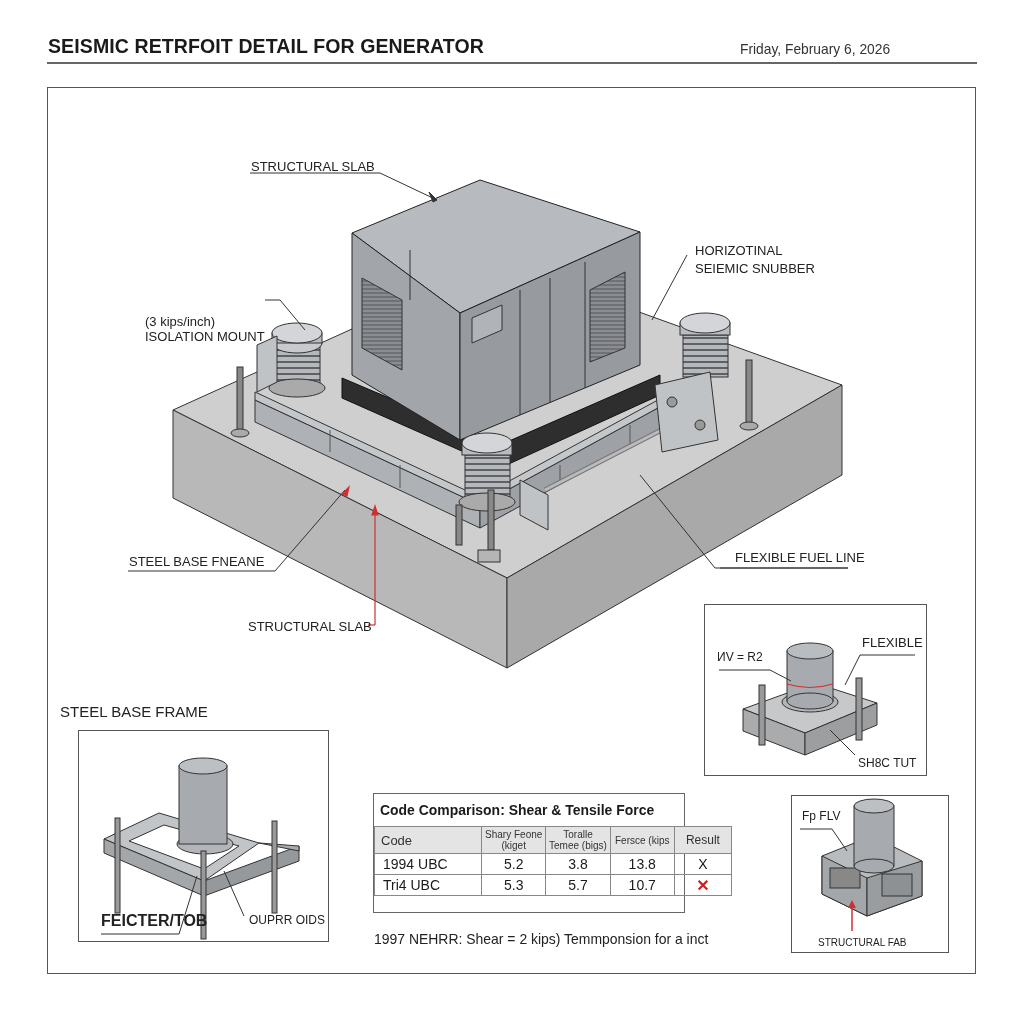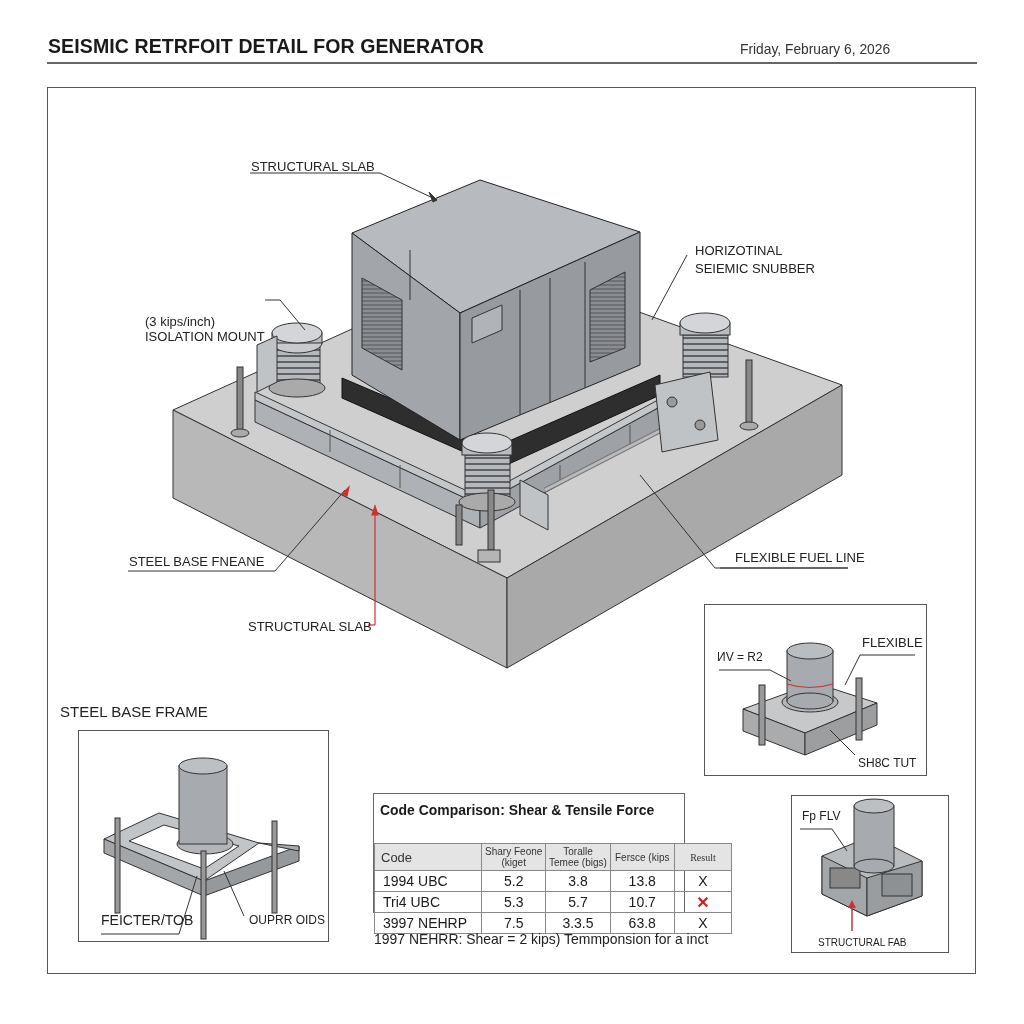--- a/index.html
+++ b/index.html
@@ -9,24 +9,24 @@
   #title { left:48px; top:34px; font-size:21px; font-weight:bold; letter-spacing:0.1px; transform:scaleX(0.93); transform-origin:left; }
   #date { left:740px; top:40px; font-size:15px; color:#333; transform:scaleX(0.92); transform-origin:left; }
   #title-rule { left:47px; top:62px; width:930px; height:2px; background:#666; }
   #main-frame { left:47px; top:87px; width:929px; height:887px; border:1.5px solid #555; box-sizing:border-box; }
   .lbl { position:absolute; font-size:13px; color:#222; white-space:nowrap; line-height:17px; }
   .lbl-lg { font-size:15px; }
   svg { position:absolute; left:0; top:0; }
   .inset { position:absolute; border:1.3px solid #555; background:#fff; box-sizing:border-box; }
   #table-wrap { left:373px; top:793px; width:312px; height:120px; border:1.3px solid #666; box-sizing:border-box; background:#fff; }
   #table-title { position:absolute; left:6px; top:7px; font-size:15px; font-weight:bold; transform:scaleX(0.93); transform-origin:left; white-space:nowrap; }
-  table { position:absolute; left:0; top:49px; width:358px; border-collapse:collapse; font-size:14px; }
+  table { position:absolute; left:0; top:32px; width:358px; border-collapse:collapse; font-size:14px; }
   th { background:#e4e4e4; font-weight:normal; font-size:10px; color:#333; border:1px solid #888; height:26px; line-height:11px; padding:0 2px; }
   th.code-h { font-size:13px; text-align:left; padding-left:6px; }
-  th.res-h { font-size:10px;font-family:Liberation Serif, serif; }
+  th.res-h { font-size:12px; }
   td { border:1px solid #888; height:20px; text-align:center; padding:0; }
   td.code { text-align:left; padding-left:8px;margin-top:28px; }
   td.res-red { color:#d02020; font-weight:bold; font-size:16px; }
   #footnote { left:374px; top:930px; font-size:15px; color:#222; transform:scaleX(0.93); transform-origin:left; white-space:nowrap; }
   #brand { left:858px; top:1026px; font-size:12px; white-space:nowrap; display:flex; align-items:center; }
   #brand .bold { font-weight:bold; color:#1a1a2e; }
   #brand .light { color:#333; margin-left:4px; }
 </style>
 </head>
 <body>
@@ -188,21 +188,21 @@
     <ellipse cx="124" cy="35" rx="24" ry="8" fill="#bcc0c3" stroke="#333"></ellipse>
     <g fill="#999" stroke="#333">
       <rect x="36" y="87" width="5" height="95"></rect>
       <rect x="122" y="120" width="5" height="88"></rect>
       <rect x="193" y="90" width="5" height="92"></rect>
     </g>
     <line x1="22" y1="203" x2="100" y2="203" stroke="#333"></line>
     <line x1="100" y1="203" x2="118" y2="145" stroke="#333"></line>
     <line x1="165" y1="185" x2="145" y2="140" stroke="#333"></line>
   </svg>
-  <div class="lbl" style="left:22px;top:181px;font-size:14px;">FEICTER/TOB</div>
+  <div class="lbl" style="left:22px;top:181px;font-size:16px;font-weight:bold;">FEICTER/TOB</div>
   <div class="lbl" style="left:170px;top:181px;font-size:12px;">OUPRR OIDS</div>
 </div>
 
 <div class="inset" style="left:791px;top:795px;width:158px;height:158px;">
   <svg width="158" height="158">
     <polygon points="30,60 80,40 130,65 130,100 75,120 30,98" fill="#b9bcbf" stroke="#333"></polygon>
     <polygon points="30,60 75,82 75,120 30,98" fill="#a4a7aa" stroke="#333"></polygon>
     <polygon points="75,82 130,65 130,100 75,120" fill="#9a9da0" stroke="#333"></polygon>
     <rect x="38" y="72" width="30" height="20" fill="#888" stroke="#333"></rect>
     <rect x="90" y="78" width="30" height="22" fill="#8e9194" stroke="#333"></rect>
@@ -238,27 +238,20 @@
         <td>13.8</td>
         <td>X</td>
       </tr>
       <tr>
         <td class="code">Tri4 UBC</td>
         <td>5.3</td>
         <td>5.7</td>
         <td>10.7</td>
         <td class="res-red">✕</td>
       </tr>
-      <tr>
-        <td class="code">3997 NEHRP</td>
-        <td>7.5</td>
-        <td>3.3.5</td>
-        <td>63.8</td>
-        <td>X</td>
-      </tr>
     </tbody>
   </table>
 </div>
 <div id="footnote" class="abs">1997 NEHRR: Shear = 2 kips) Temmponsion for a inct</div>
 
 <div id="brand" class="abs">
   <svg width="20" height="20" style="position:static;">
     <polygon points="2,19 18,1 18,19" fill="#1e3a7a"></polygon>
     <line x1="3" y1="19" x2="18" y2="1" stroke="#8aa4d6" stroke-width="1.5"></line>
   </svg>

